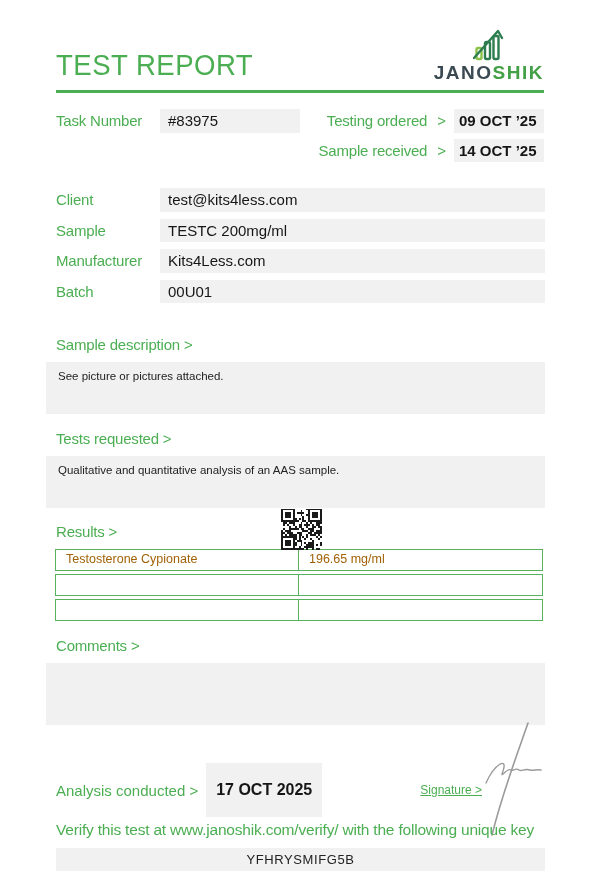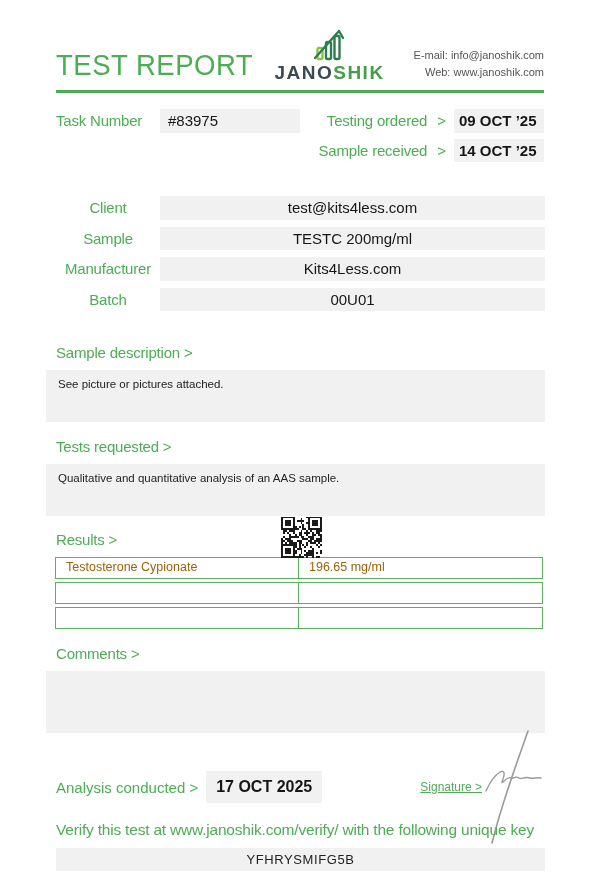--- a/index.html
+++ b/index.html
@@ -35,21 +35,21 @@
   }
   .task-left { display:flex; align-items:center; }
   .task-left .green-label { width:104px; }
   .task-left .field-box { width:140px; }
   .dates { margin-left:auto; display:flex; flex-direction:column; gap:6px; }
   .date-row { display:flex; align-items:center; justify-content:flex-end; }
   .date-row .sep { color:#4bae52; font-size:15px; margin:0 8px 0 10px; }
   .date-row .field-box { width:90px; font-weight:700; white-space:nowrap; padding:2px 5px; }
 
   
-  .info-block { margin:34px 55px 0 56px; display:flex; flex-direction:column; gap:7px;text-align:center; }
+  .info-block { margin:26px 55px 0 56px; display:flex; flex-direction:column; gap:7px; }
   .info-row { display:flex; align-items:center; }
   .info-row .green-label { width:104px; flex:none; }
   .info-row .field-box { flex:1; }
 
   
   .section-heading { color:#4bae52; font-size:15px; margin:0 0 0 56px; letter-spacing:-0.2px; }
   .desc-box {
     background:#f1f1f1; margin:9px 55px 0 46px; min-height:52px;
     font-size:11.5px; color:#222; padding:6px 4px 6px 12px; line-height:1.4;
   }
@@ -68,21 +68,21 @@
   
   .comments-heading { margin-top:16px; }
   .comments-box { min-height:62px; margin-right:55px; }
 
   
   .footer-row {
     display:flex; align-items:center; margin:38px 56px 0 56px; position:relative;
   }
   .analysis-label { color:#4bae52; font-size:15px; white-space:nowrap; }
   .analysis-value {
-    background:#f1f1f1; font-size:16px; font-weight:700; padding:7px 10px;
+    background:#f1f1f1; font-size:16px; font-weight:700; padding:18px 10px;
     margin-left:8px; white-space:nowrap;
   }
   .signature-label { color:#4bae52; font-size:12px; margin-left:auto; margin-right:62px;text-decoration:underline; }
   .signature-svg { position:absolute; right:-6px; top:-42px; }
 
   
   .verify-section { position:absolute; left:56px; right:55px; top:821px; }
   .verify-text { color:#4bae52; font-size:15.5px; letter-spacing:-0.2px; white-space:nowrap; }
   .key-box {
     background:#f1f1f1; margin-top:9px; height:23px; display:flex;
@@ -101,30 +101,20 @@
       <span class="logo-icon">
         <svg width="32" height="34" viewBox="0 0 32 34">
           <rect x="3.5" y="20" width="5" height="11" rx="1.5" fill="none" stroke="#8bc34a" stroke-width="2.4"></rect>
           <rect x="12" y="14" width="5" height="17" rx="1.5" fill="none" stroke="#2e7d4f" stroke-width="2.4"></rect>
           <rect x="20.5" y="8" width="5" height="23" rx="1.5" fill="none" stroke="#2e7d4f" stroke-width="2.4"></rect>
           <polyline points="1,30 25,3 29,10" fill="none" stroke="#2e7d4f" stroke-width="2.4" stroke-linecap="round" stroke-linejoin="round"></polyline>
         </svg>
       </span>
       <div class="logo-text">
         <span class="jano">JANO</span><span class="shik">SHIK</span>
-      </div>
-    </div>
-    <div class="contact">
-      <div>
-        <span>E-mail:</span>
-        <span>info@janoshik.com</span>
-      </div>
-      <div>
-        <span>Web:</span>
-        <span>www.janoshik.com</span>
       </div>
     </div>
   </div>
   <div class="divider"></div>
 
   <div class="task-row">
     <div class="task-left">
       <span class="green-label">Task Number</span>
       <span class="field-box">#83975</span>
     </div>

